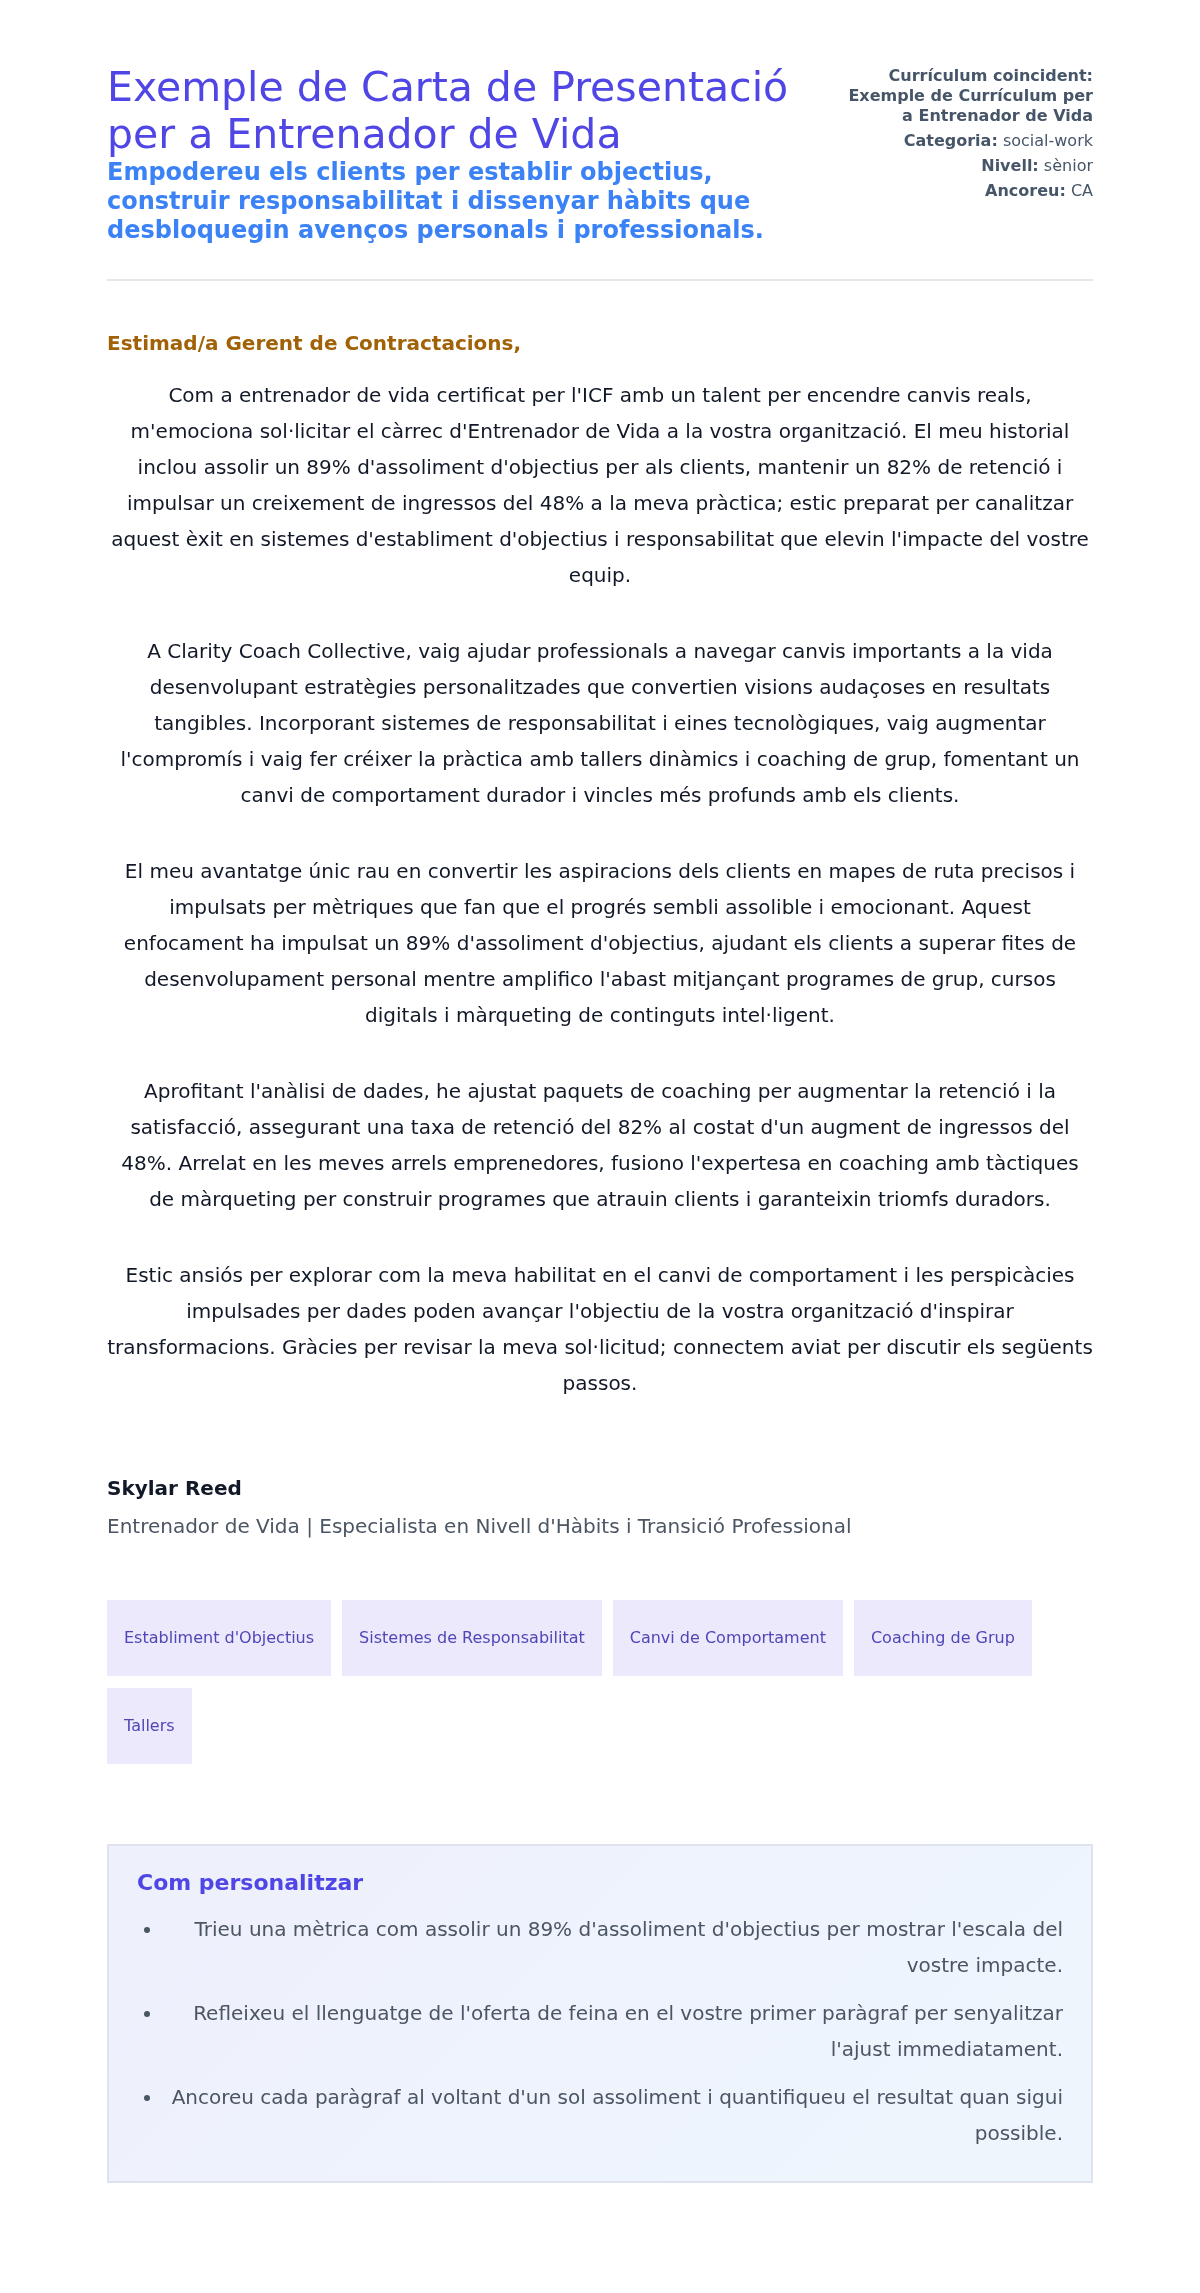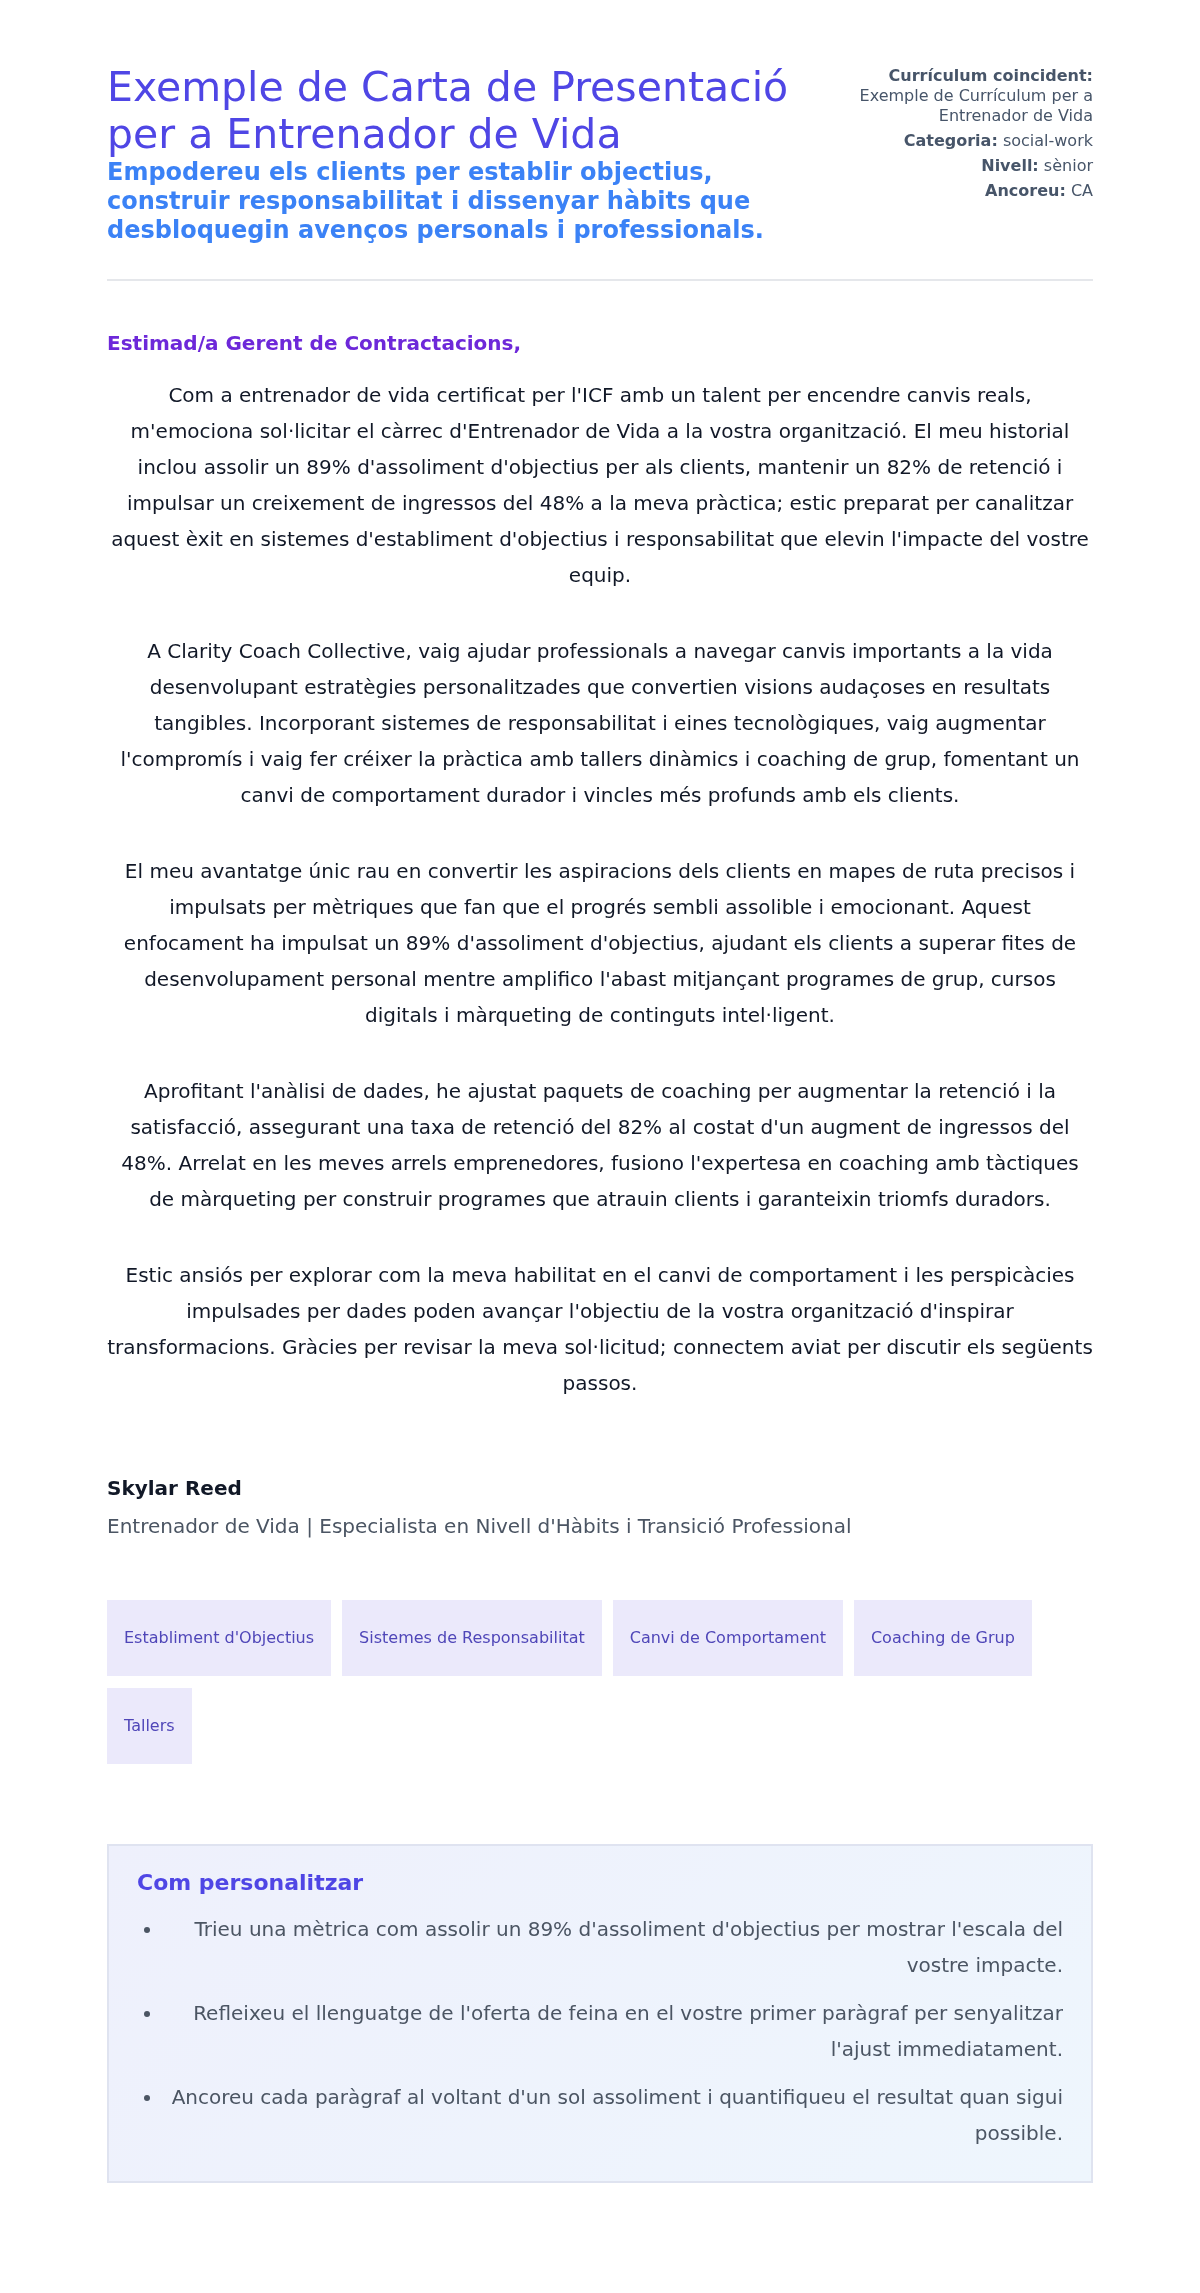--- a/index.html
+++ b/index.html
@@ -4,23 +4,23 @@
 <style>
   html, body { margin: 0; padding: 0; background: #ffffff; }
   body { width: 1200px; font-family: "DejaVu Sans", sans-serif; color: #1f2937; }
   .page { padding: 64px 107px 40px 107px; box-sizing: border-box; width: 1200px; }
   .header { display: flex; justify-content: space-between; align-items: flex-start; padding-bottom: 34px; border-bottom: 2px solid #e5e7eb; }
   .header-left { width: 700px; }
   .title { margin: 0; font-size: 41px; line-height: 47px; font-weight: normal; color: #4f46e5; }
   .subtitle { margin: 0; font-size: 24px; line-height: 29px; font-weight: bold; color: #3b82f6; }
   .meta { text-align: right; font-size: 16px; line-height: 20px; color: #475569; width: 260px; padding-top: 2px; }
   .meta .row { margin-bottom: 5px; }
-  .meta .row.first { margin-bottom: 5px; }
+  .meta .row.first { margin-bottom: 5px; font-weight: bold; }
   .meta b { color: #475569; }
-  .salutation { margin: 50px 0 22px; font-size: 20px; font-weight: bold; color: #6d28d9; }
+  .salutation { margin: 50px 0 22px; font-size: 20px; font-weight: bold; color: #a16207; }
   .para { margin: 0 0 40px; font-size: 20px; line-height: 36px; color: #111827; text-align: center; }
   .sig-name { margin: 75px 0 12px; font-size: 20px; font-weight: bold; color: #111827; }
   .sig-title { margin: 0; font-size: 20px; line-height: 28px; color: #4b5563; }
   .tags { display: flex; flex-wrap: wrap; gap: 12px 11px; margin-top: 60px; width: 990px; }
   .tag { background: #ebe9fb; color: #4f46b8; font-size: 16px; line-height: 20px; padding: 28px 17px; }
   .tip-box { margin-top: 80px; border: 2px solid #dfe3f0; background: linear-gradient(135deg, #eef0fc 0%, #eef6fd 100%); padding: 24px 28px 30px; }
   .tip-title { margin: 0 0 16px; font-size: 22px; font-weight: bold; color: #4f46e5; }
   .tip-list { margin: 0; padding-left: 26px; text-align: right; }
   .tip-list li { font-size: 20px; line-height: 36px; color: #4b5563; margin-bottom: 12px; }
   .tip-list li:last-child { margin-bottom: 0; }

